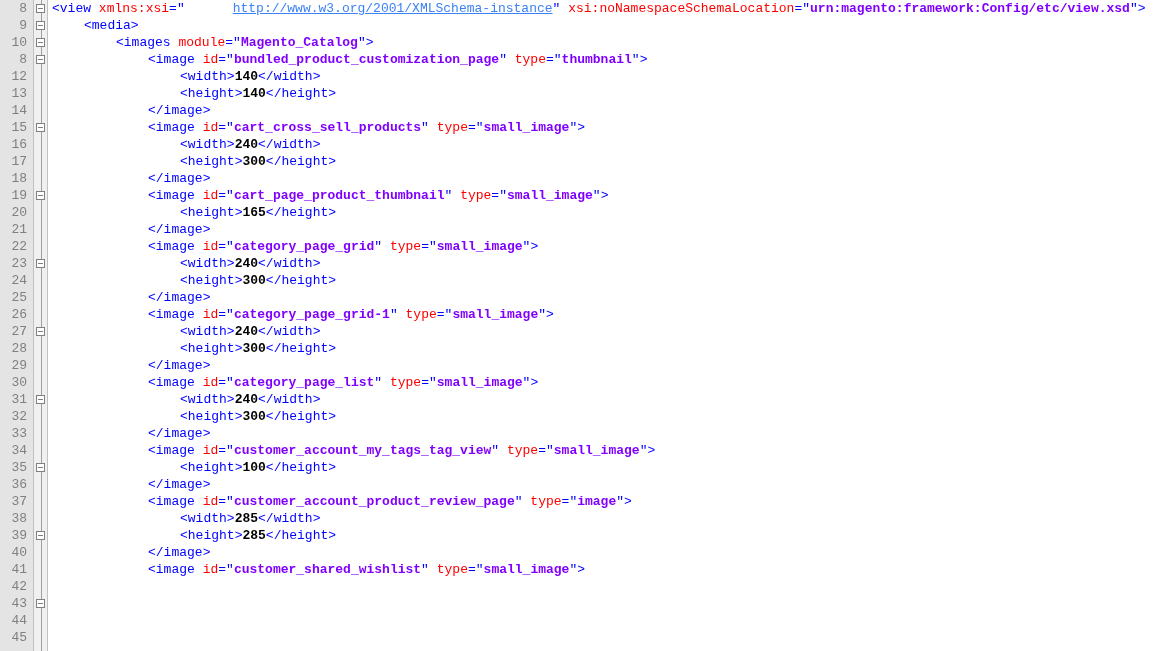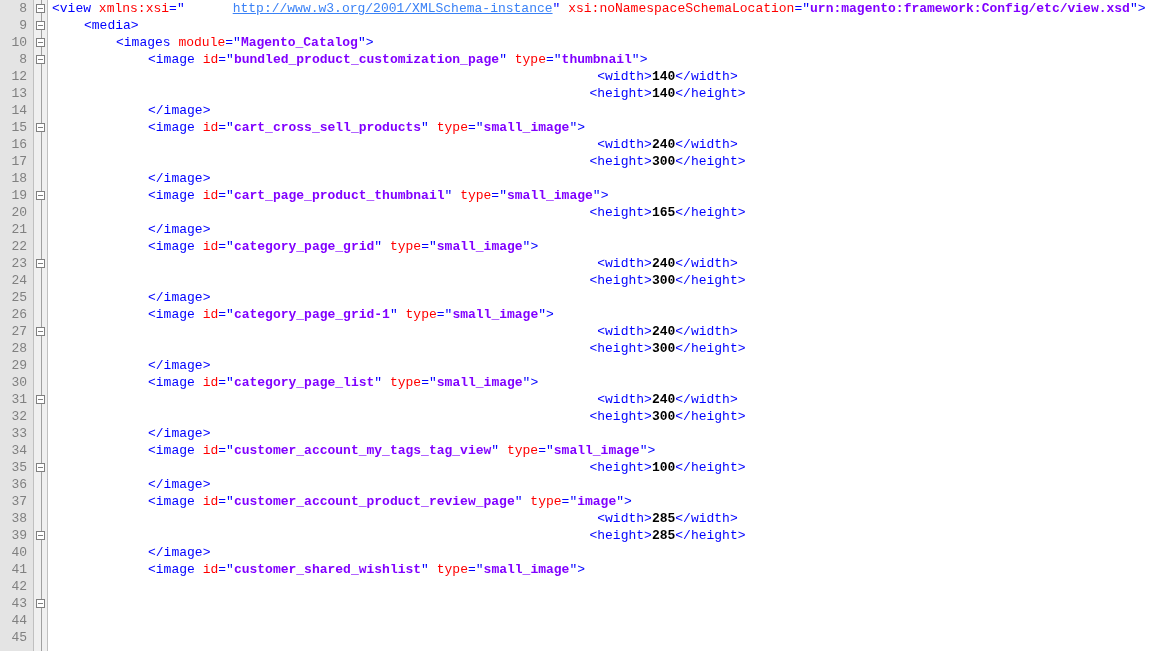--- a/index.html
+++ b/index.html
@@ -61,21 +61,21 @@
   padding-left: 4px;
   background: #fff;
   flex: 1;
 }
 .line { height: 17px; line-height: 17px; }
 .gline { height: 17px; line-height: 17px; }
 .fline { height: 17px; line-height: 17px; display:flex; align-items:center; }
 .i1 { padding-left: 32px; }
 .i2 { padding-left: 64px; }
 .i3 { padding-left: 96px; }
-.i4 { padding-left: 128px; text-align: center; }
+.i4 { padding-left: 128px; }
 .tag { color: #0000ff; }
 .attrname { color: #ff0000; }
 .attrval { color: #8000ff; font-weight: bold; }
 .txt { color: #000; font-weight: bold; }
 .brk { color: #0000ff; }
 .url { color: #3b82f6; text-decoration: underline; margin-left: 48px; }
 </style>
 </head>
 <body>
 

